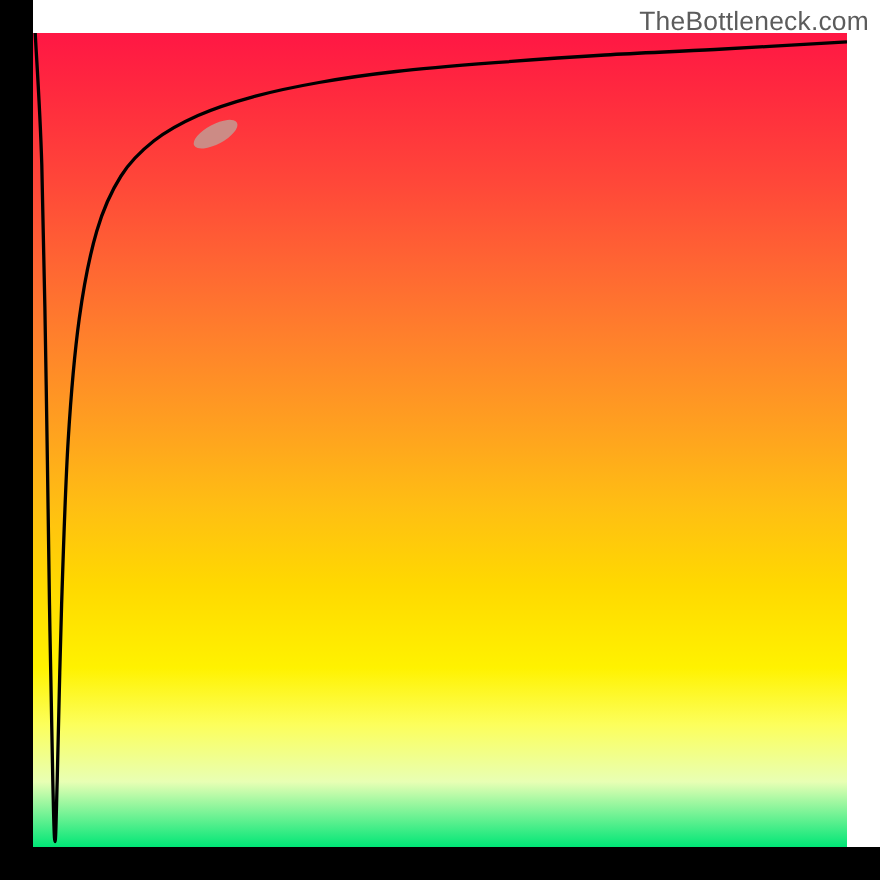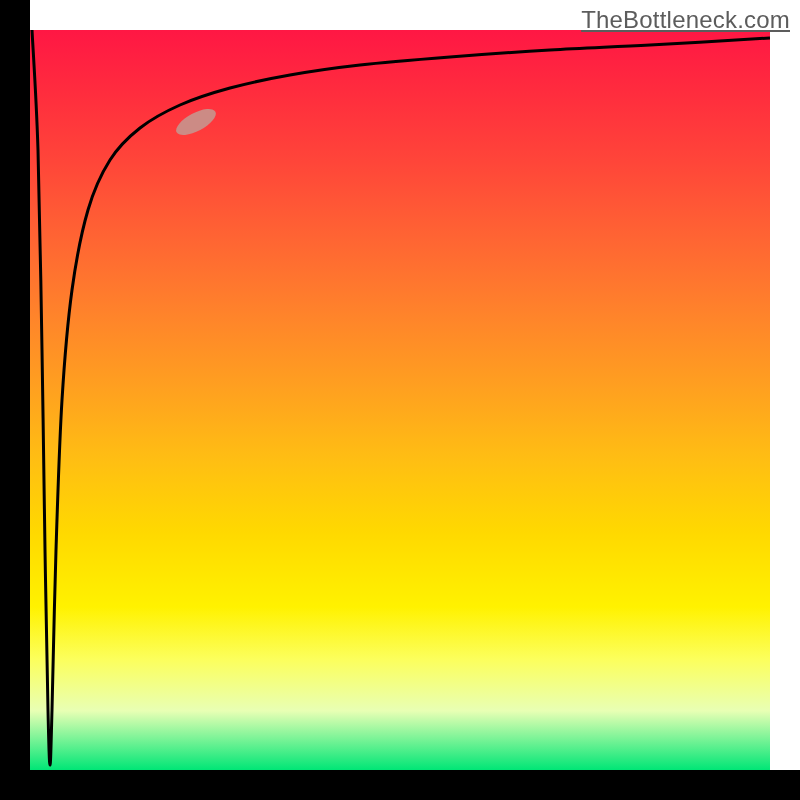--- a/index.html
+++ b/index.html
@@ -64,21 +64,20 @@
     stroke: none;
   }
   .watermark {
     position: absolute;
     top: 6px;
     right: 10px;
     font-family: Arial, Helvetica, sans-serif;
     font-size: 24px;
     color: #5c5c5c;
     letter-spacing: 0.2px;
-    text-decoration: underline;
   }
 </style>
 </head>
 <body>
 
 <div class="chart-container">
   <div class="axis-left"></div>
   <div class="axis-bottom"></div>
   <div class="plot-area"></div>
   <svg class="curve-svg" viewBox="0 0 740 740" preserveAspectRatio="none">

